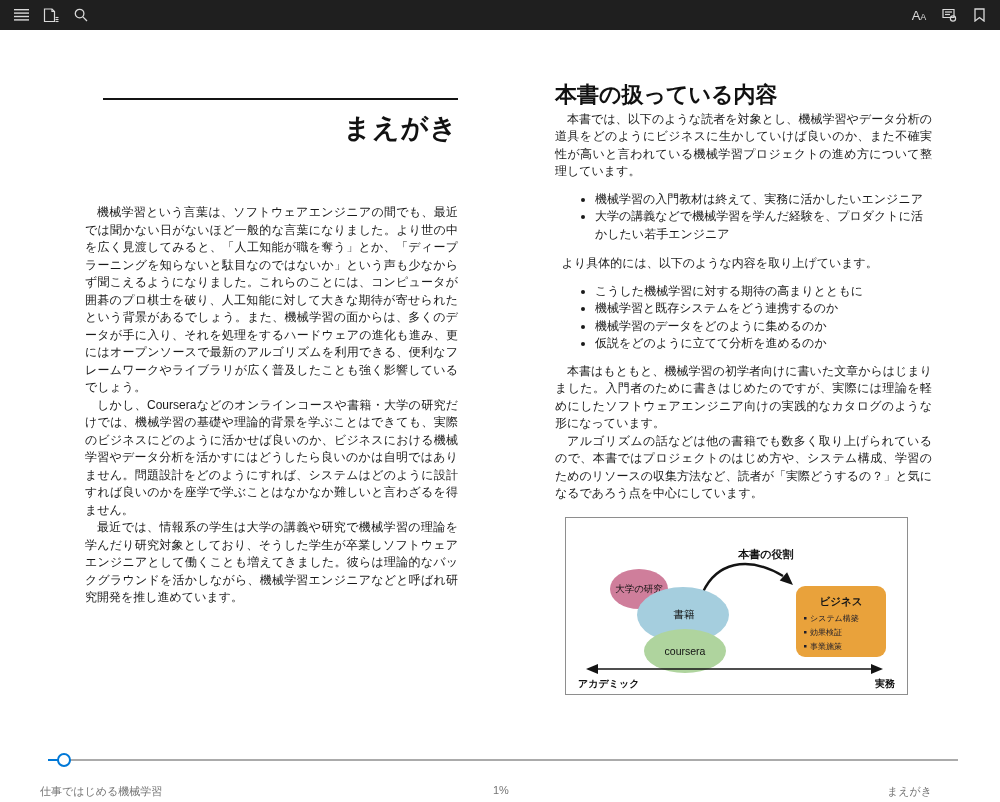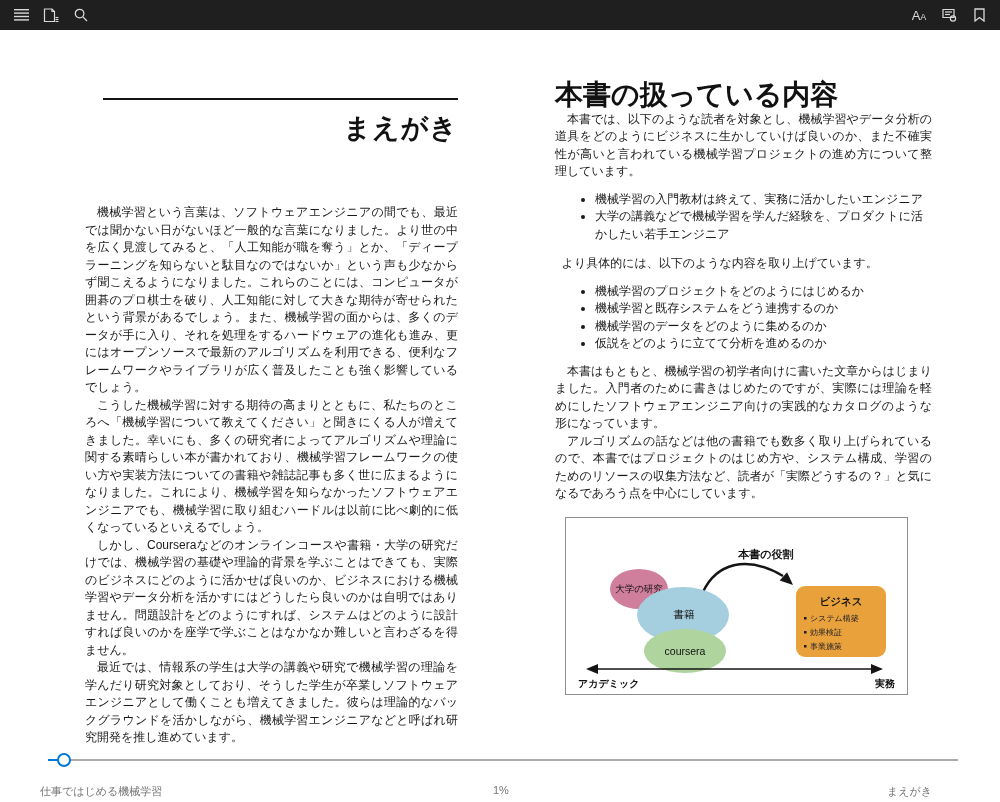--- a/index.html
+++ b/index.html
@@ -18,21 +18,21 @@
   .aa-small{font-size:9px;line-height:10px;}
 
   
   .page-left{position:absolute;left:85px;top:98px;width:373px;}
   .title-rule{height:2px;background:#141414;margin-left:18px;}
   .preface-title{margin:10px 0 0 0;font-size:27px;font-weight:700;text-align:right;letter-spacing:1px;color:#111;}
   .page-left .body{margin-top:58px;font-size:12px;line-height:17.5px;}
   .page-left p{margin:0;text-indent:1em;text-align:justify;}
 
   .page-right{position:absolute;left:555px;top:86px;width:377px;font-size:12px;line-height:17.5px;}
-  .section-title{margin:0 0 7px 0;font-size:28px;font-weight:700;color:#111;}
+  .section-title{margin:0 0 7px 0;font-size:22px;font-weight:700;color:#111;}
   .page-right p{margin:0;text-indent:1em;text-align:justify;}
   .page-right p.lead-small{text-indent:0.55em;margin-top:12px;}
   .page-right p.after-list{margin-top:8px;}
   .page-right ul{margin:10px 8px;padding-left:32px;}
   .page-right li{margin:0;}
 
   
   .diagram{margin:14px 0 0 10px;width:341px;height:176px;border:1px solid #8e8e8e;padding:0;text-align:center;}
   .diagram svg{display:block;}
   .dg-label{font-size:11px;font-weight:700;fill:#111;}
@@ -109,36 +109,35 @@
         </svg>
       </button>
     </div>
   </header>
 
   <section class="page-left">
     <div class="title-rule"></div>
     <h1 class="preface-title">まえがき</h1>
     <div class="body">
       <p>機械学習という言葉は、ソフトウェアエンジニアの間でも、最近では聞かない日がないほど一般的な言葉になりました。より世の中を広く見渡してみると、「人工知能が職を奪う」とか、「ディープラーニングを知らないと駄目なのではないか」という声も少なからず聞こえるようになりました。これらのことには、コンピュータが囲碁のプロ棋士を破り、人工知能に対して大きな期待が寄せられたという背景があるでしょう。また、機械学習の面からは、多くのデータが手に入り、それを処理をするハードウェアの進化も進み、更にはオープンソースで最新のアルゴリズムを利用できる、便利なフレームワークやライブラリが広く普及したことも強く影響しているでしょう。</p>
-      <p>こうした機械学習に対する期待の高まりとともに、私たちのところへ「機械学習について教えてください」と聞きにくる人が増えてきました。幸いにも、多くの研究者によってアルゴリズムや理論に関する素晴らしい本が書かれており、機械学習フレームワークの使い方や実装方法についての書籍や雑誌記事も多く世に広まるようになりました。これにより、機械学習を知らなかったソフトウェアエンジニアでも、機械学習に取り組むハードルは以前に比べ劇的に低くなっているといえるでしょう。</p>
       <p>しかし、Courseraなどのオンラインコースや書籍・大学の研究だけでは、機械学習の基礎や理論的背景を学ぶことはできても、実際のビジネスにどのように活かせば良いのか、ビジネスにおける機械学習やデータ分析を活かすにはどうしたら良いのかは自明ではありません。問題設計をどのようにすれば、システムはどのように設計すれば良いのかを座学で学ぶことはなかなか難しいと言わざるを得ません。</p>
       <p>最近では、情報系の学生は大学の講義や研究で機械学習の理論を学んだり研究対象としており、そうした学生が卒業しソフトウェアエンジニアとして働くことも増えてきました。彼らは理論的なバックグラウンドを活かしながら、機械学習エンジニアなどと呼ばれ研究開発を推し進めています。</p>
     </div>
   </section>
 
   <section class="page-right">
     <h2 class="section-title">本書の扱っている内容</h2>
     <p>本書では、以下のような読者を対象とし、機械学習やデータ分析の道具をどのようにビジネスに生かしていけば良いのか、また不確実性が高いと言われている機械学習プロジェクトの進め方について整理しています。</p>
     <ul>
       <li>機械学習の入門教材は終えて、実務に活かしたいエンジニア</li>
       <li>大学の講義などで機械学習を学んだ経験を、プロダクトに活かしたい若手エンジニア</li>
     </ul>
     <p class="lead-small">より具体的には、以下のような内容を取り上げています。</p>
     <ul>
-      <li>機械学習のプロジェクトをどのようにはじめるか</li>
+      <li>こうした機械学習に対する期待の高まりとともに</li>
       <li>機械学習と既存システムをどう連携するのか</li>
       <li>機械学習のデータをどのように集めるのか</li>
       <li>仮説をどのように立てて分析を進めるのか</li>
     </ul>
     <p class="after-list">本書はもともと、機械学習の初学者向けに書いた文章からはじまりました。入門者のために書きはじめたのですが、実際には理論を軽めにしたソフトウェアエンジニア向けの実践的なカタログのような形になっています。</p>
     <p>アルゴリズムの話などは他の書籍でも数多く取り上げられているので、本書ではプロジェクトのはじめ方や、システム構成、学習のためのリソースの収集方法など、読者が「実際どうするの？」と気になるであろう点を中心にしています。</p>
 
     <figure class="diagram">
       <svg width="341" height="176" viewBox="0 0 341 176">
 

